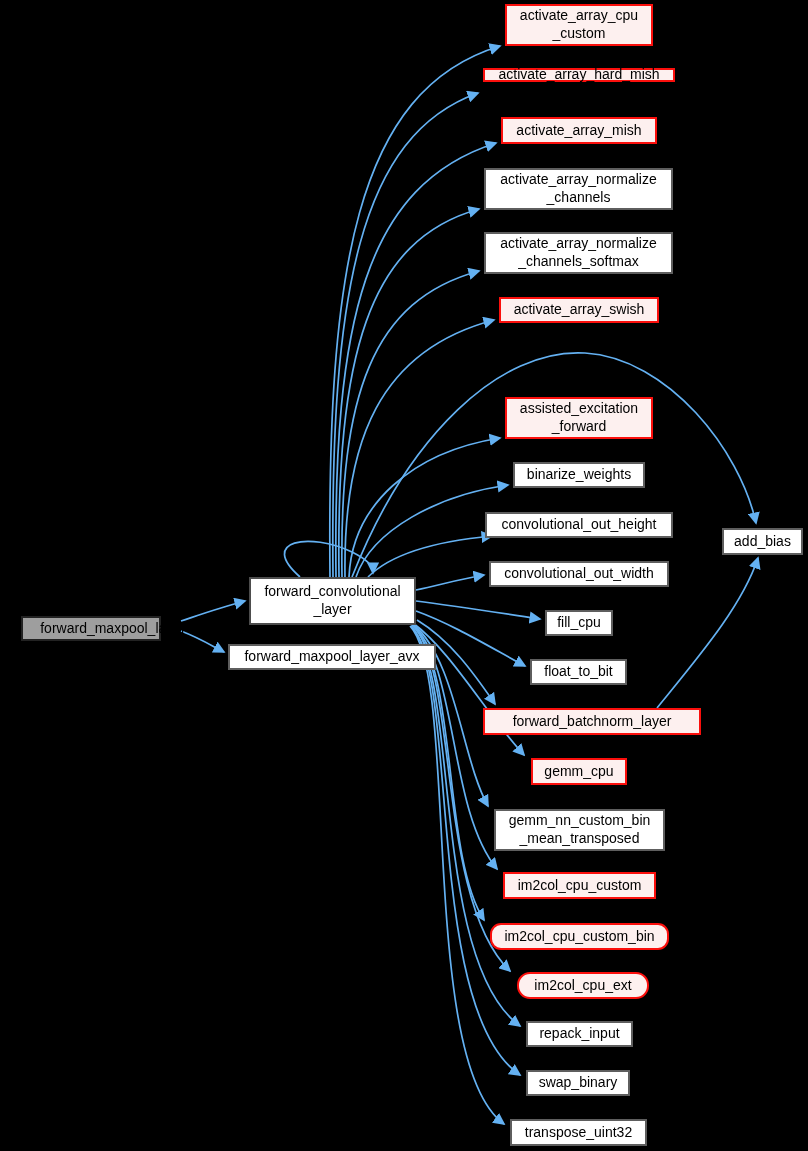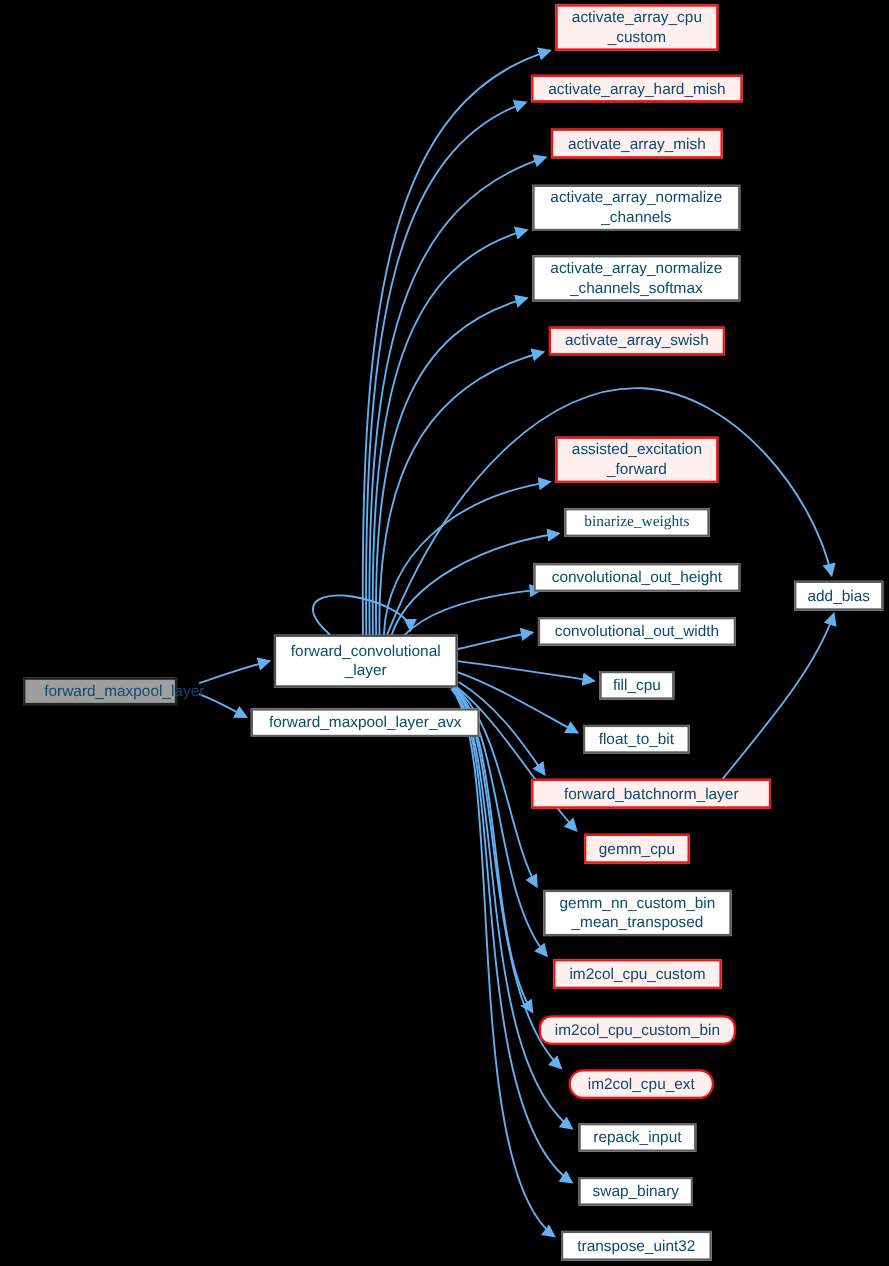--- a/index.html
+++ b/index.html
@@ -21,21 +21,21 @@
   .node {
     position: absolute;
     box-sizing: border-box;
     display: flex;
     flex-direction: column;
     align-items: center;
     justify-content: center;
     text-align: center;
     font-size: 14px;
     line-height: 1.28;
-    color: #0c4a6e;
+    color: #000000;
     white-space: nowrap;
     cursor: pointer;
   }
   .node.gray    { background: #ffffff; border: 2px solid #5e5e5e; }
   .node.red     { background: #fdf0ef; border: 2px solid #fb0f0c; }
   .node.plain   { background: #ffffff; border: 2px solid #4d4d4d; }
   .node.current { background: #9e9e9e; border: 2px solid #222222; }
 </style>
 </head>
 <body>
@@ -82,42 +82,42 @@
         <span>forward_convolutional</span>
         <span>_layer</span>
       </div>
       <div class="node gray" style="left: 228px; top: 644px; width: 208px; height: 26px;">
         <span>forward_maxpool_layer_avx</span>
       </div>
       <div class="node red" style="left: 505px; top: 4px; width: 148px; height: 42px;">
         <span>activate_array_cpu</span>
         <span>_custom</span>
       </div>
-      <div class="node red" style="left: 483px; top: 68px; width: 192px; height: 25px;">
+      <div class="node red" style="left: 483px; top: 68px; width: 192px; height: 14px;">
         <span>activate_array_hard_mish</span>
       </div>
       <div class="node red" style="left: 501px; top: 117px; width: 156px; height: 27px;">
         <span>activate_array_mish</span>
       </div>
       <div class="node gray" style="left: 484px; top: 168px; width: 189px; height: 42px;">
         <span>activate_array_normalize</span>
         <span>_channels</span>
       </div>
       <div class="node gray" style="left: 484px; top: 232px; width: 189px; height: 42px;">
         <span>activate_array_normalize</span>
         <span>_channels_softmax</span>
       </div>
       <div class="node red" style="left: 499px; top: 297px; width: 160px; height: 26px;">
         <span>activate_array_swish</span>
       </div>
       <div class="node red" style="left: 505px; top: 397px; width: 148px; height: 42px;">
         <span>assisted_excitation</span>
         <span>_forward</span>
       </div>
-      <div class="node gray" style="left: 513px; top: 462px; width: 132px; height: 26px; font-family: Liberation Serif, serif;">
+      <div class="node gray" style="left: 513px; top: 462px; width: 132px; height: 26px;">
         <span>binarize_weights</span>
       </div>
       <div class="node gray" style="left: 485px; top: 512px; width: 188px; height: 26px;">
         <span>convolutional_out_height</span>
       </div>
       <div class="node gray" style="left: 489px; top: 561px; width: 180px; height: 26px;">
         <span>convolutional_out_width</span>
       </div>
       <div class="node gray" style="left: 722px; top: 528px; width: 81px; height: 27px;">
         <span>add_bias</span>

